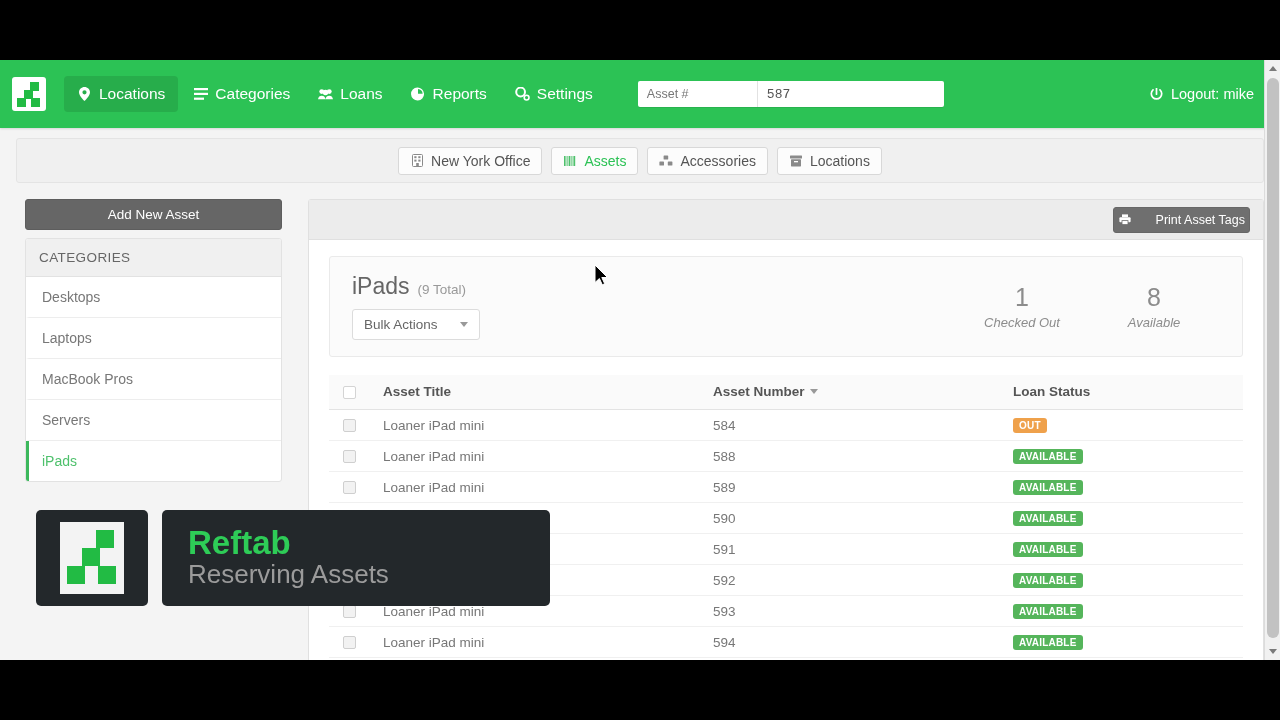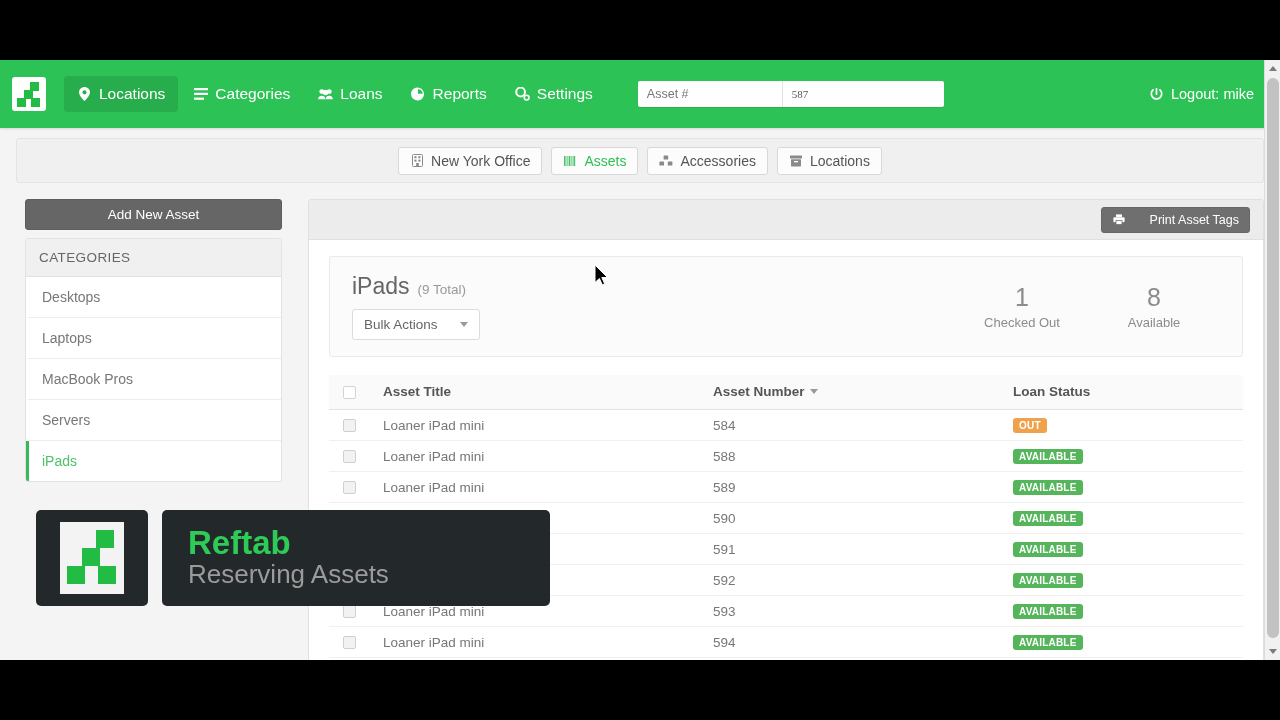--- a/index.html
+++ b/index.html
@@ -46,22 +46,22 @@
     border-radius: 2px; overflow: hidden; width: 306px;
     box-shadow: 0 1px 0 rgba(0,0,0,.08);
   }
   .search-label {
     width: 145px; background: #fff; border-right: 1px solid #e2e2e2;
     font-size: 12.5px; color: #777; display: flex; align-items: center;
     padding: 12px 9px;
   }
   .search-input {
     flex: 1; background: #fff; border: none; outline: none;
-    font-size: 11px; color: #555; padding: 0 9px;
-    font-family: Liberation Serif, serif;
+    font-size: 13px; color: #555; padding: 0 9px;
+    font-family: Liberation Mono, monospace;
   }
   .logout {
     position: absolute; right: 26px; top: 50%; transform: translateY(-50%);
     color: #fff; font-size: 14.5px; display: flex; align-items: center; gap: 7px;
     cursor: pointer; white-space: nowrap;
   }
 
   
   .subnav-wrap { padding: 10px 16px 0 16px; }
   .subnav {
@@ -105,42 +105,42 @@
   
   .main { flex: 1; margin-left: 26px; }
   .panel { background: #fff; border: 1px solid #e0e0e0; border-radius: 3px; }
   .panel-head {
     background: #ececec; border-bottom: 1px solid #e0e0e0; height: 40px;
     display: flex; align-items: center; justify-content: flex-end; padding-right: 13px;
   }
   .print-btn {
     display: flex; align-items: center; gap: 24px;
     background: #6f6f6f; border: 1px solid #676767; color: #fff;
-    border-radius: 3px; padding: 5px 10px; font-size: 12.5px; cursor: pointer;
+    border-radius: 3px; padding: 5px 4px; font-size: 12.5px; cursor: pointer;
     white-space: nowrap;
   }
   .panel-body { padding: 16px 20px 0 20px; }
 
   .summary {
     border: 1px solid #eaeaea; background: #fbfbfb; border-radius: 3px;
     display: flex; align-items: center; padding: 16px 22px; min-height: 96px;
   }
   .summary-left { flex: 1; }
   .title-row { display: flex; align-items: baseline; gap: 8px; }
   .cat-title { font-size: 23px; color: #666; font-weight: normal; }
   .cat-total { font-size: 13.5px; color: #999; }
   .bulk {
     margin-top: 9px; display: inline-flex; align-items: center; gap: 22px;
     background: #fff; border: 1px solid #dcdcdc; border-radius: 3px;
     padding: 7px 11px; font-size: 13.5px; color: #666; cursor: pointer;
   }
   .caret-dn { width: 0; height: 0; border-left: 4.5px solid transparent; border-right: 4.5px solid transparent; border-top: 5px solid #999; }
   .stat { width: 132px; text-align: center; }
   .stat-num { font-size: 25px; color: #8c8c8c; font-weight: normal; line-height: 1.15; }
-  .stat-label { font-size: 13px; color: #8c8c8c; margin-top: 3px; }
+  .stat-label { font-size: 13px; color: #8c8c8c; margin-top: 3px; font-style: italic; }
 
   
   table { width: 100%; border-collapse: collapse; margin-top: 18px; }
   thead th {
     text-align: left; font-size: 13.5px; color: #555; font-weight: bold;
     padding: 9px 6px 10px 6px; border-bottom: 1px solid #e3e3e3;
     background: #fafafa;
   }
   .th-sort { display: inline-flex; align-items: center; gap: 5px; cursor: pointer; }
   tbody td {

